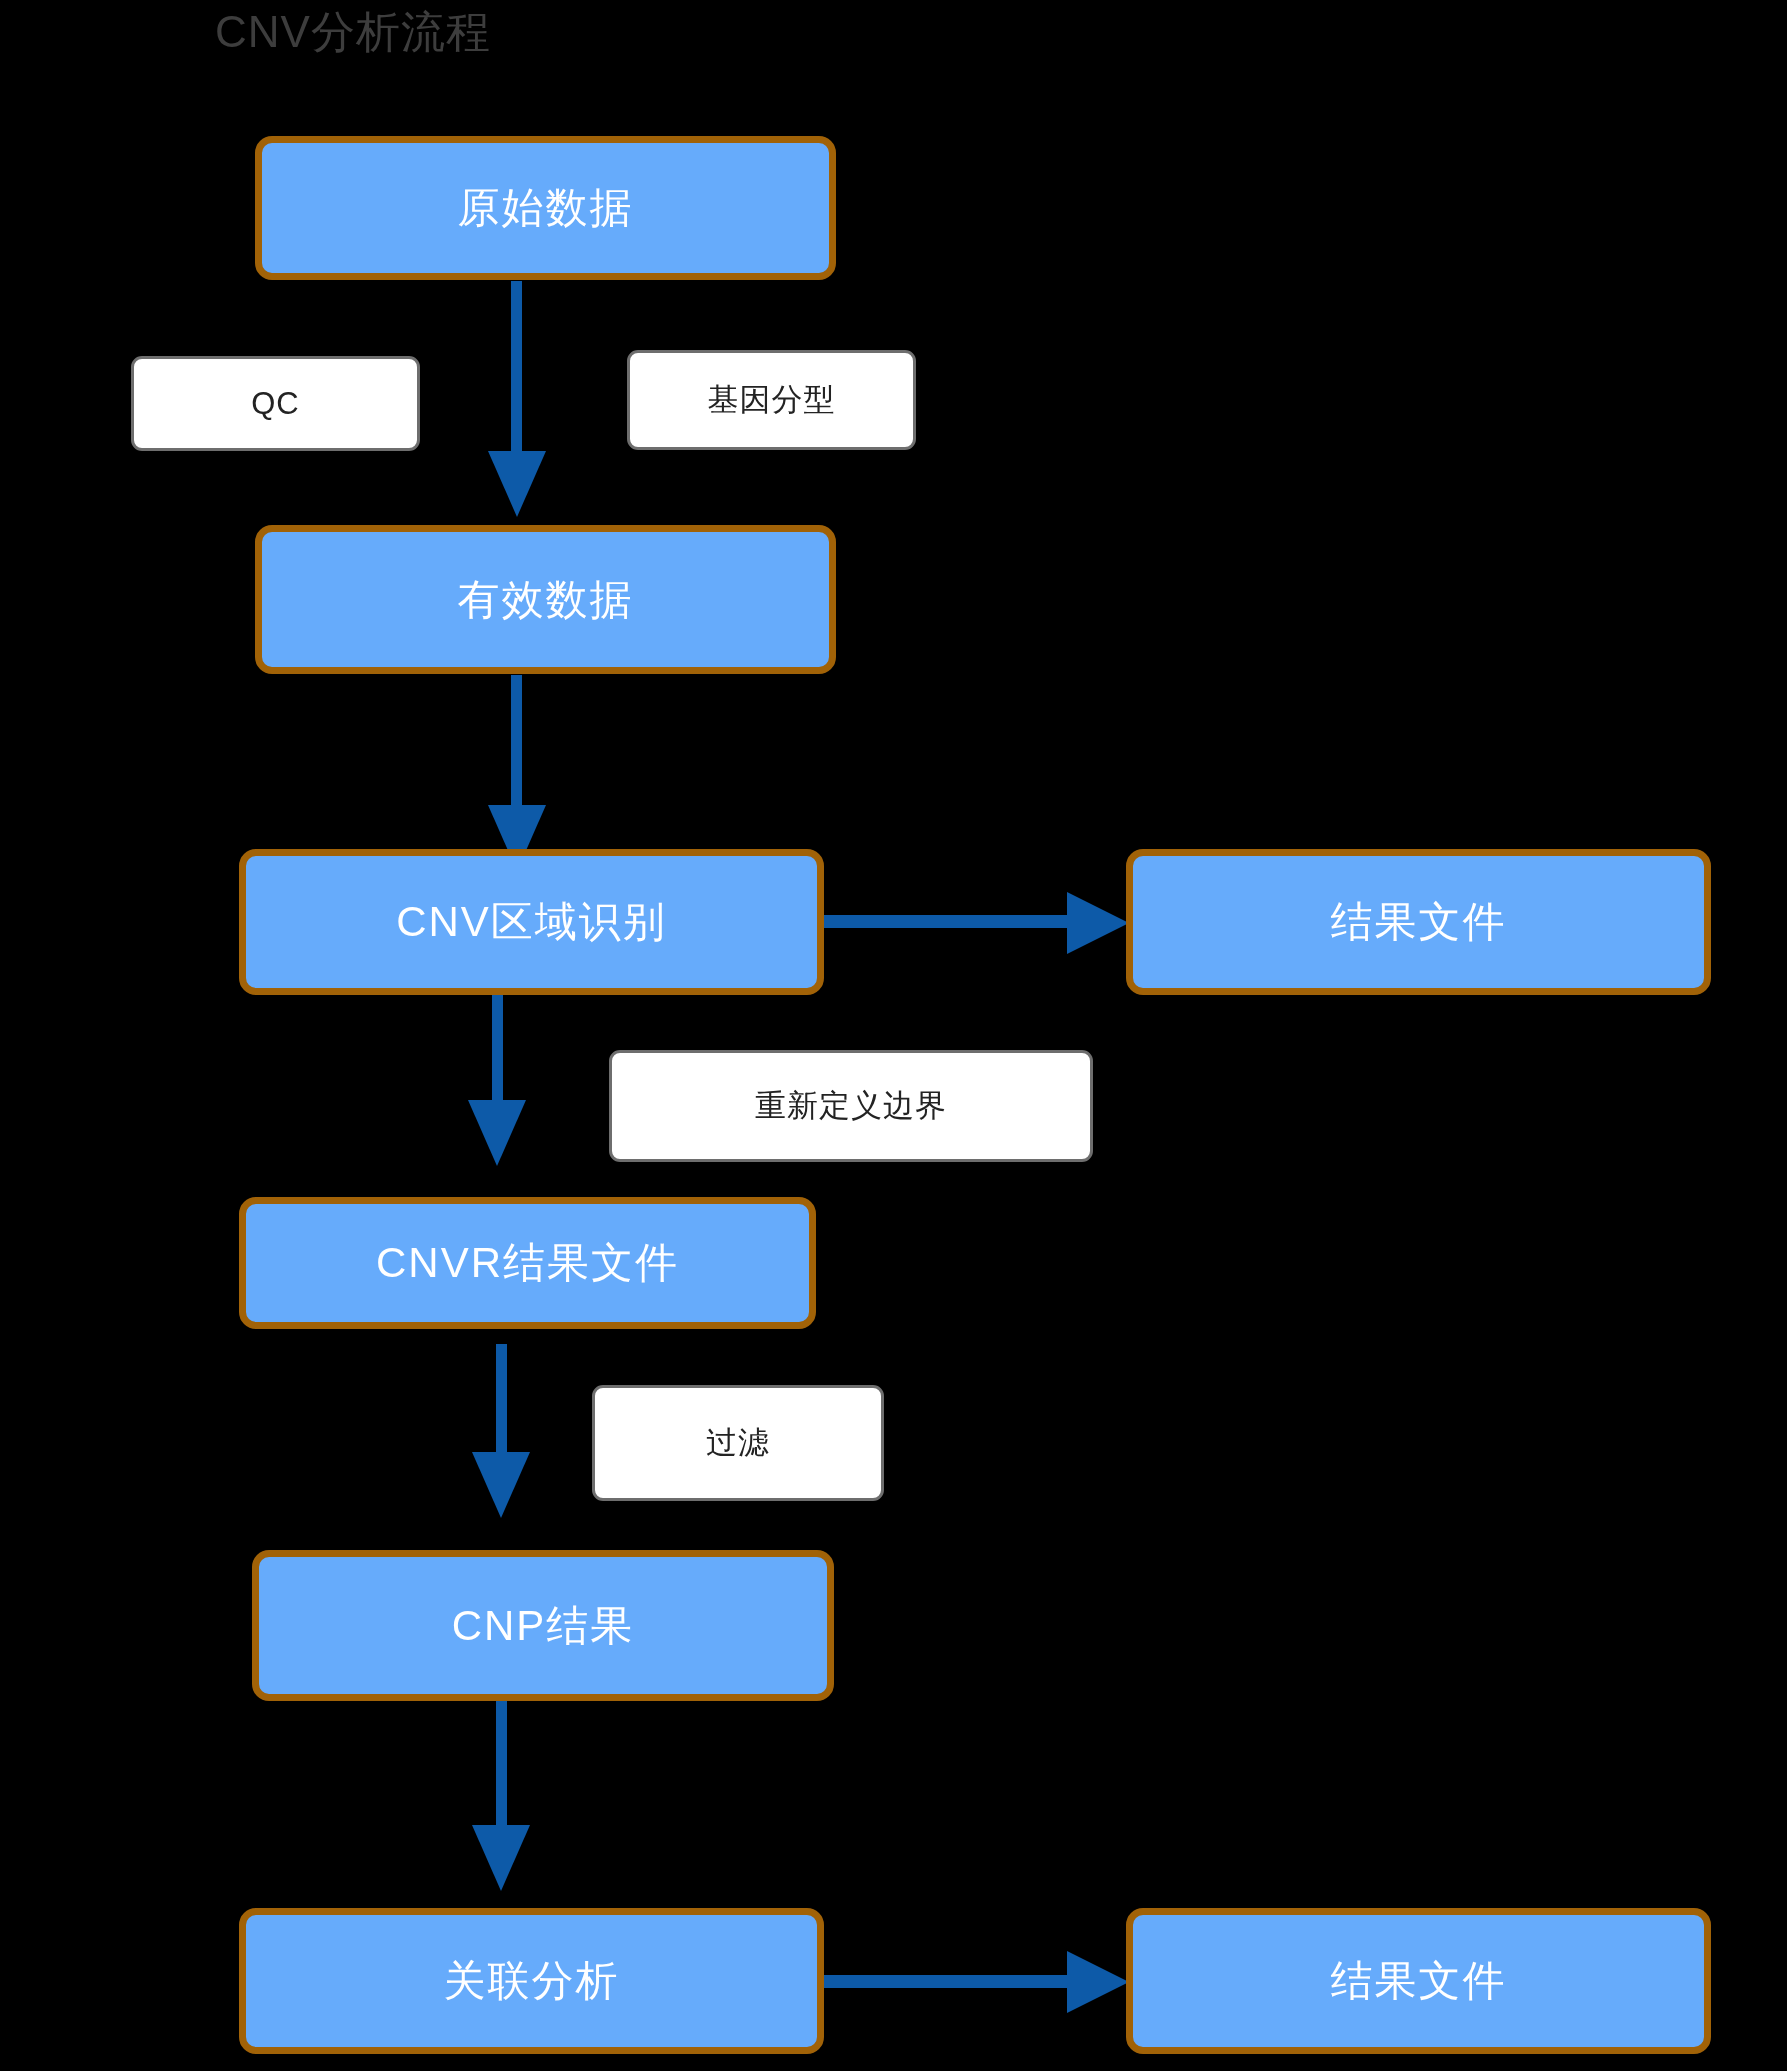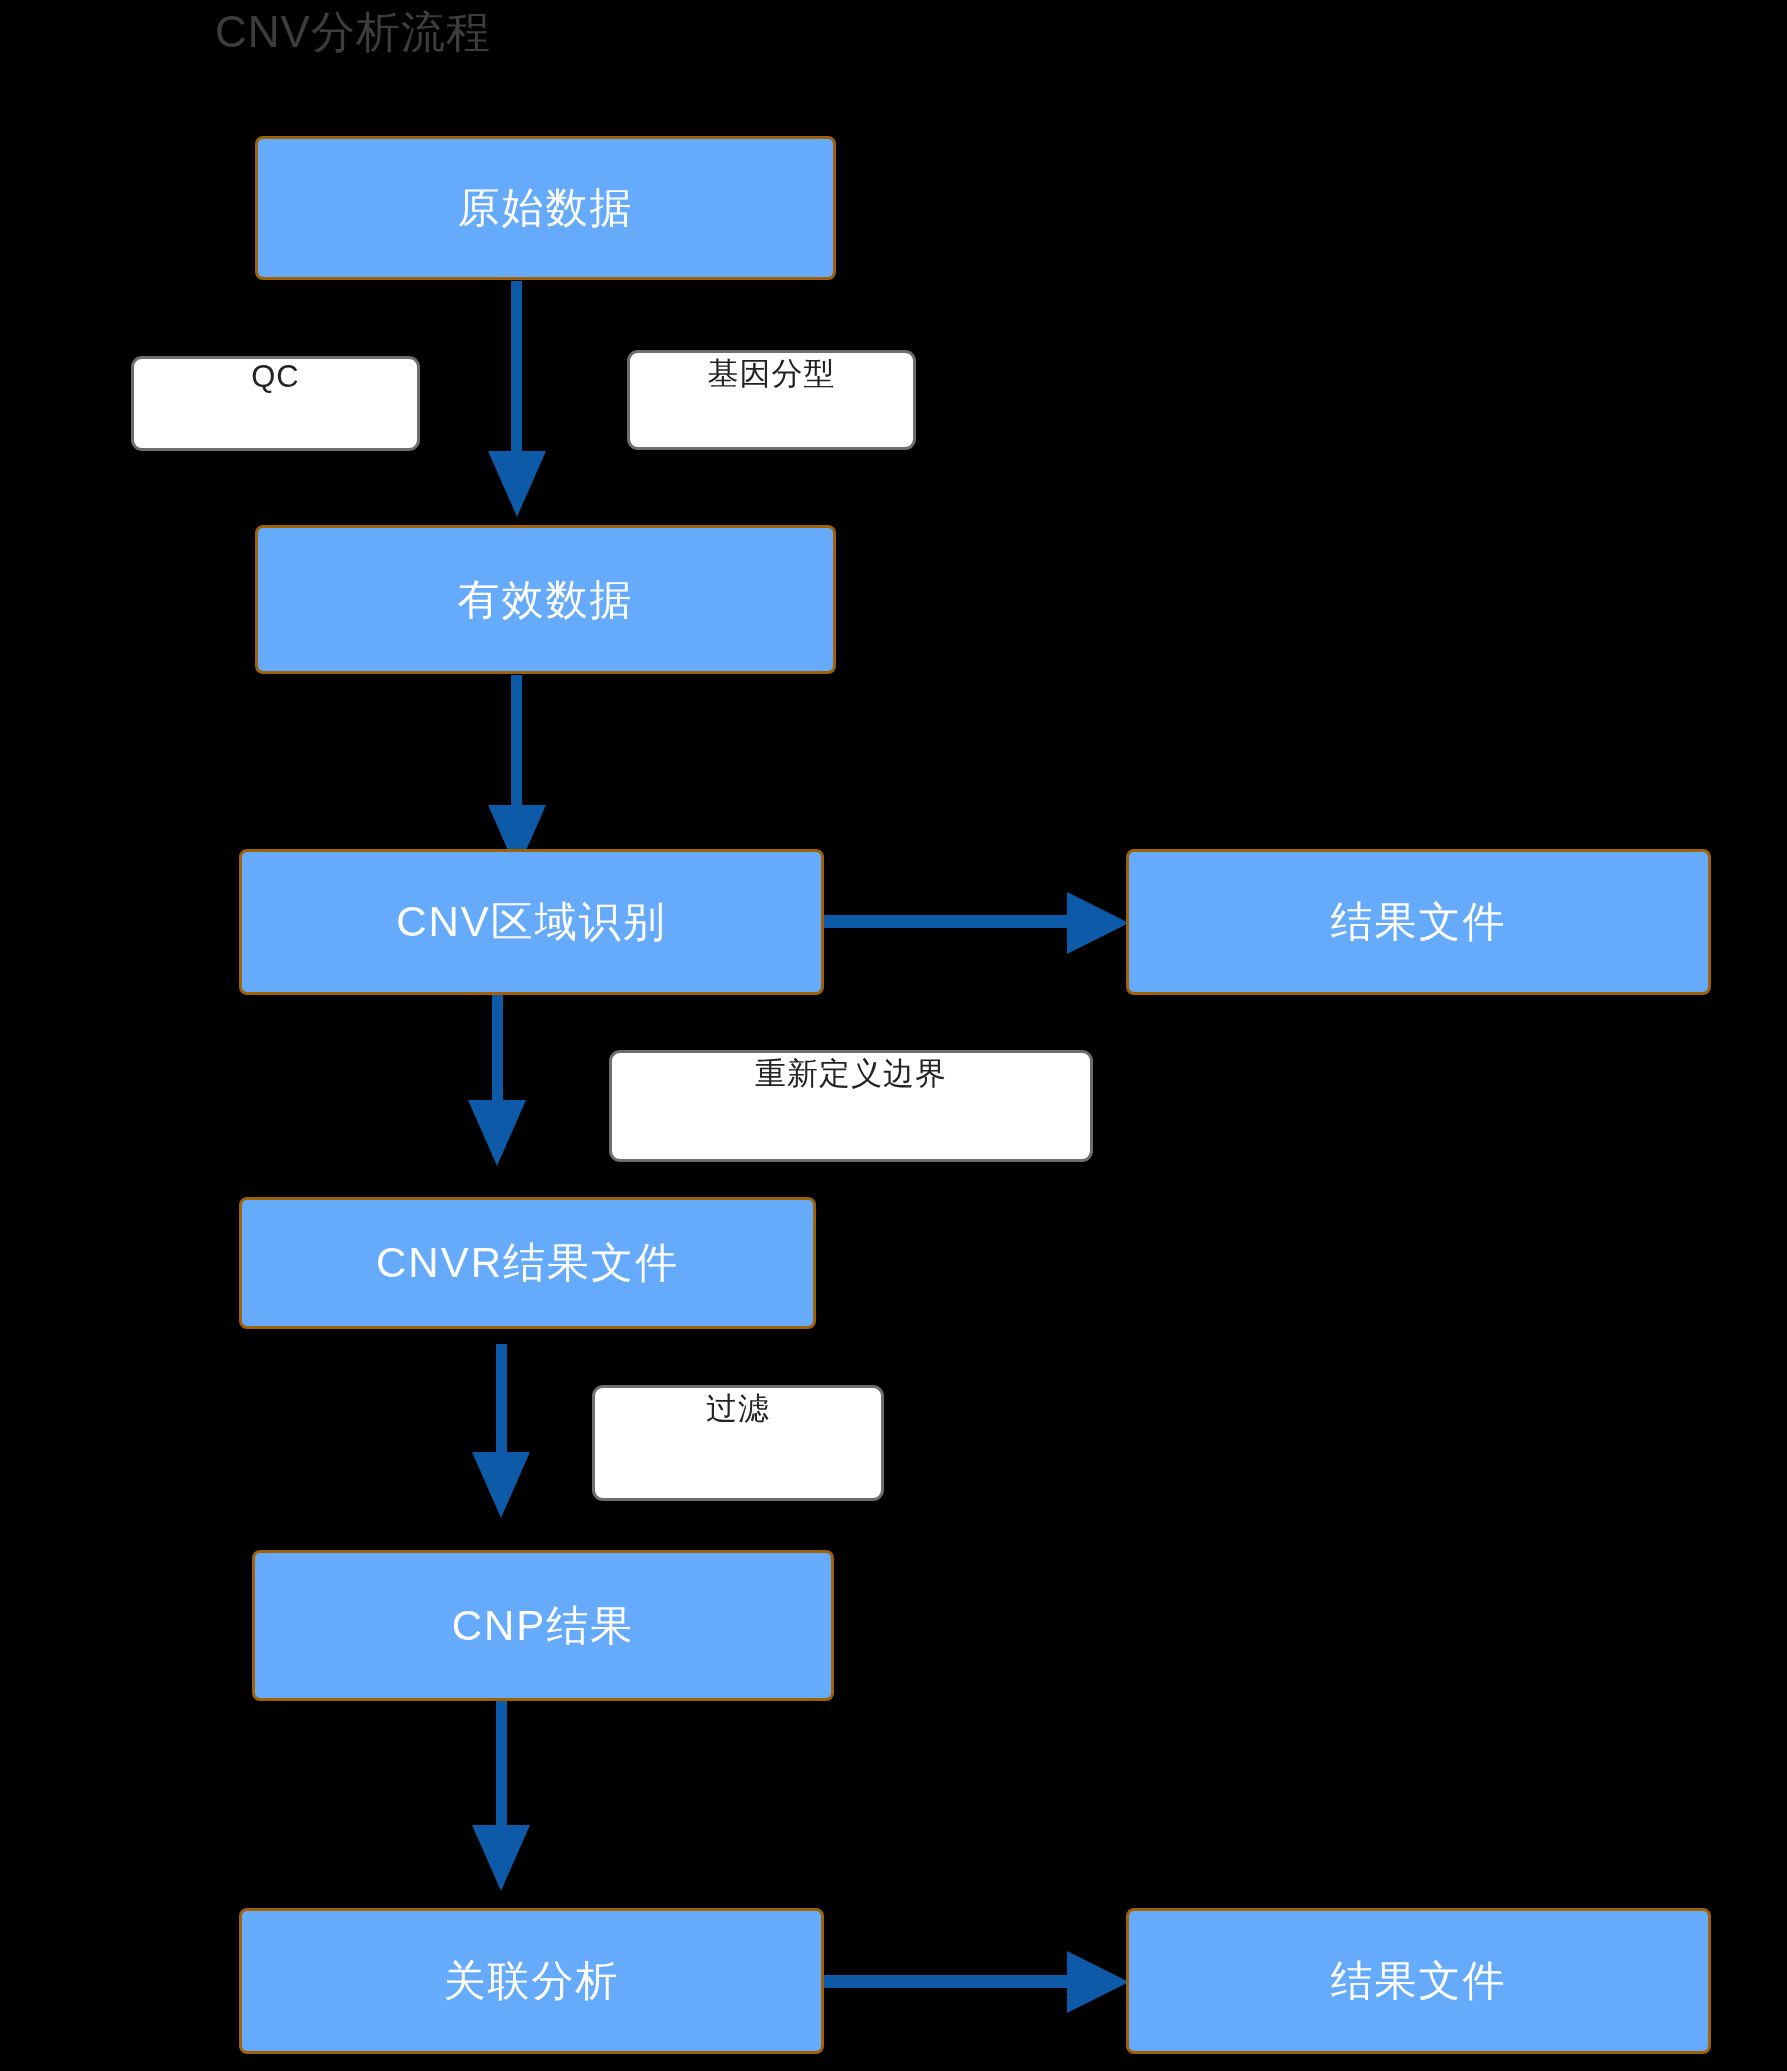--- a/index.html
+++ b/index.html
@@ -27,40 +27,40 @@
     letter-spacing: 1px;
     white-space: nowrap;
     line-height: 1.2;
   }
 
   
   .node {
     position: absolute;
     box-sizing: border-box;
     background: #66abfb;
-    border: 3px solid #a16207;
-    border-radius: 8px;
+    border: 7px solid #a16207;
+    border-radius: 17px;
     display: flex;
     align-items: center;
     justify-content: center;
     color: #ffffff;
     font-size: 42px;
     letter-spacing: 2px;
     white-space: nowrap;
   }
 
   
   .elabel {
     position: absolute;
     box-sizing: border-box;
     background: #ffffff;
     border: 3px solid #6e6e6e;
     border-radius: 11px;
     display: flex;
-    align-items: flex-start;
+    align-items: center;
     justify-content: center;
     color: #232323;
     font-size: 31px;
     letter-spacing: 1px;
     white-space: nowrap;
   }
 
   
   .arrow-v {
     position: absolute;

